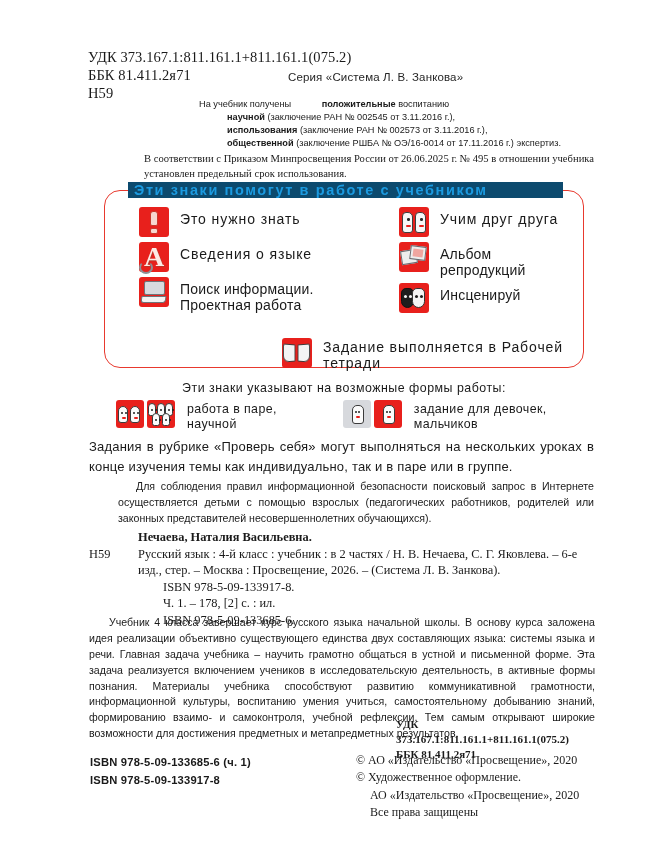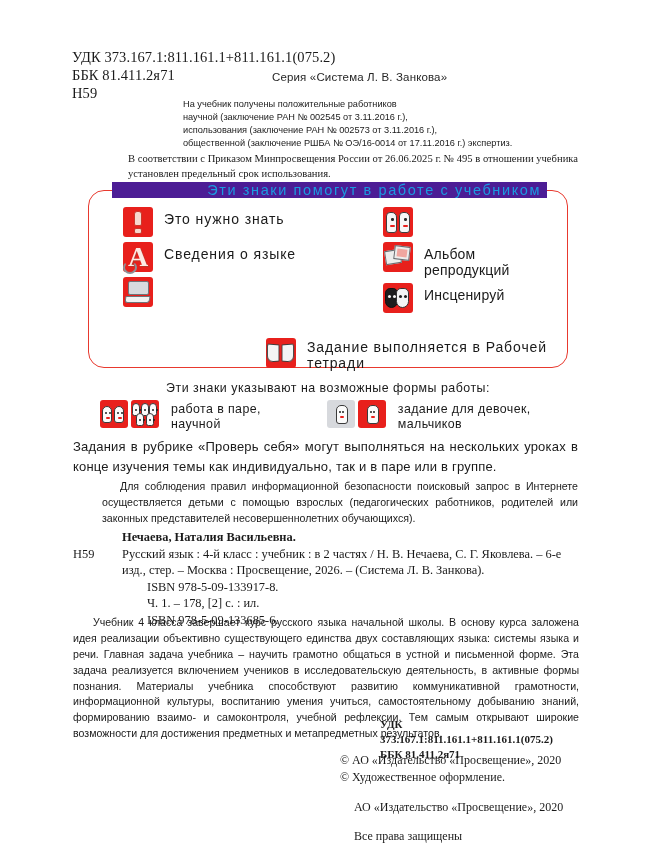--- a/index.html
+++ b/index.html
@@ -11,21 +11,21 @@
   body {
     width: 650px;
     height: 860px;
     overflow: hidden;
     font-family: "Liberation Sans", sans-serif;
     color: #1a1a1a;
     position: relative;
   }
   .page {
     position: absolute;
-    left: 0; top: 0;
+    left: 16px; top: 0;
     width: 564px;
     height: 860px;
     border-radius: 19px;
   }
 
   
   .top-block {
     position: absolute;
     left: 72px;
     top: 48px;
@@ -50,21 +50,21 @@
   
   .opinions {
     position: absolute;
     left: 183px;
     top: 98px;
     width: 420px;
     font-size: 9.2px;
     line-height: 1.42;
     color: #1a1a1a;
   }
-  .opinions b { font-weight: normal; }
+  .opinions b { font-weight: bold; margin-left: 28px; }
 
   
   .order-note {
     position: absolute;
     left: 128px;
     top: 151px;
     width: 450px;
     font-family: "Liberation Serif", serif;
     font-size: 10.6px;
     line-height: 1.42;
@@ -80,26 +80,26 @@
     height: 178px;
     border: 1.6px solid #e8392e;
     border-radius: 16px;
     box-sizing: border-box;
   }
   .signs-title {
     position: absolute;
     left: 112px;
     top: 182px;
     width: 435px;
-    text-align: right;
-    background: #4c1d95;
+    text-align: left;
+    background: #0c4a6e;
     padding: 0 6px;
     box-sizing: border-box;
     font-size: 14.5px;
-    font-weight: normal;
+    font-weight: bold;
     color: #1b9ae0;
     letter-spacing: 1.6px;
     white-space: nowrap;
   }
 
   .signs-grid {
     position: absolute;
     left: 98px;
     top: 207px;
     width: 470px;
@@ -455,37 +455,37 @@
     letter-spacing: 0.2px;
   }
   .copy-block {
     position: absolute;
     left: 340px;
     top: 752px;
     font-family: "Liberation Serif", serif;
     font-size: 12px;
     line-height: 1.45;
   }
-  .copy-block .sub { padding-left: 14px; margin-top: 12px; }
+  .copy-block .sub { padding-left: 14px; }
 </style>
 </head>
 <body>
 
 <div class="page">
 
   <div class="top-block">
     <div class="codes">УДК 373.167.1:811.161.1+811.161.1(075.2)</div>
     <div class="codes">ББК 81.411.2я71</div>
     <div class="codes n59">Н59</div>
     <div class="series">Серия «Система Л. В. Занкова»</div>
   </div>
 
   <div class="opinions">
     <div>
-      <span>На учебник получены </span><b>положительные</b><span> работников</span>
+      <span>На учебник получены </span><b>положительные</b><span> воспитанию</span>
     </div>
     <div>
       <b>научной</b><span> (заключение РАН № 002545 от 3.11.2016 г.),</span>
     </div>
     <div>
       <b>использования</b><span> (заключение РАН № 002573 от 3.11.2016 г.),</span>
     </div>
     <div>
       <b>общественной</b><span> (заключение РШБА № ОЭ/16-0014 от 17.11.2016 г.) экспертиз.</span>
     </div>
@@ -514,37 +514,40 @@
             <div class="hook"></div>
         </div>
         <div class="sign-label">Сведения  о  языке</div>
       </div>
 
       <div class="sign-row">
         <div class="icon-box ic-comp">
           <div class="screen"></div>
             <div class="base"></div>
         </div>
+        <div class="sign-label tight" style="white-space:pre-line">Поиск  информации.
+Проектная  работа</div>
       </div>
 
     </div>
 
     <div class="sign-col-right">
 
       <div class="sign-row">
         <div class="icon-box ic-faces">
           <div class="f f1">
               <div class="eye"></div>
               <div class="mouth"></div>
             </div>
           <div class="f f2">
               <div class="eye"></div>
               <div class="mouth"></div>
             </div>
         </div>
+        <div class="sign-label">Учим  друг  друга</div>
       </div>
 
       <div class="sign-row">
         <div class="icon-box ic-album">
           <div class="fr fr1"></div>
           <div class="fr fr2">
               <div class="img"></div>
             </div>
         </div>
         <div class="sign-label tight" style="white-space:pre-line">Альбом
@@ -662,20 +665,24 @@
     </div>
   </div>
 
   <div class="annotation"><span class="indent"></span><span>Учебник 4 класса завершает курс русского языка начальной школы. В основу курса заложена идея реализации объективно существующего единства двух составляющих языка: системы языка и речи. Главная задача учебника – научить грамотно общаться в устной и письменной форме. Эта задача реализуется включением учеников в исследовательскую деятельность, в активные формы познания. Материалы учебника способствуют развитию коммуникативной грамотности, информационной культуры, воспитанию умения учиться, самостоятельному добыванию знаний, формированию взаимо- и самоконтроля, учебной рефлексии. Тем самым открывают широкие возможности для достижения предметных и метапредметных результатов.</span></div>
 
   <div class="bottom-codes">
     <div>УДК 373.167.1:811.161.1+811.161.1(075.2)</div>
     <div>ББК 81.411.2я71</div>
   </div>
 
+  <div class="isbn-block">
+    <div>ISBN 978-5-09-133685-6 (ч. 1)</div>
+    <div>ISBN 978-5-09-133917-8</div>
+  </div>
 
   <div class="copy-block">
     <div>© АО «Издательство «Просвещение», 2020</div>
     <div>© Художественное оформление.</div>
     <div class="sub">АО «Издательство «Просвещение», 2020</div>
     <div class="sub">Все права защищены</div>
   </div>
 
 </div>
 

